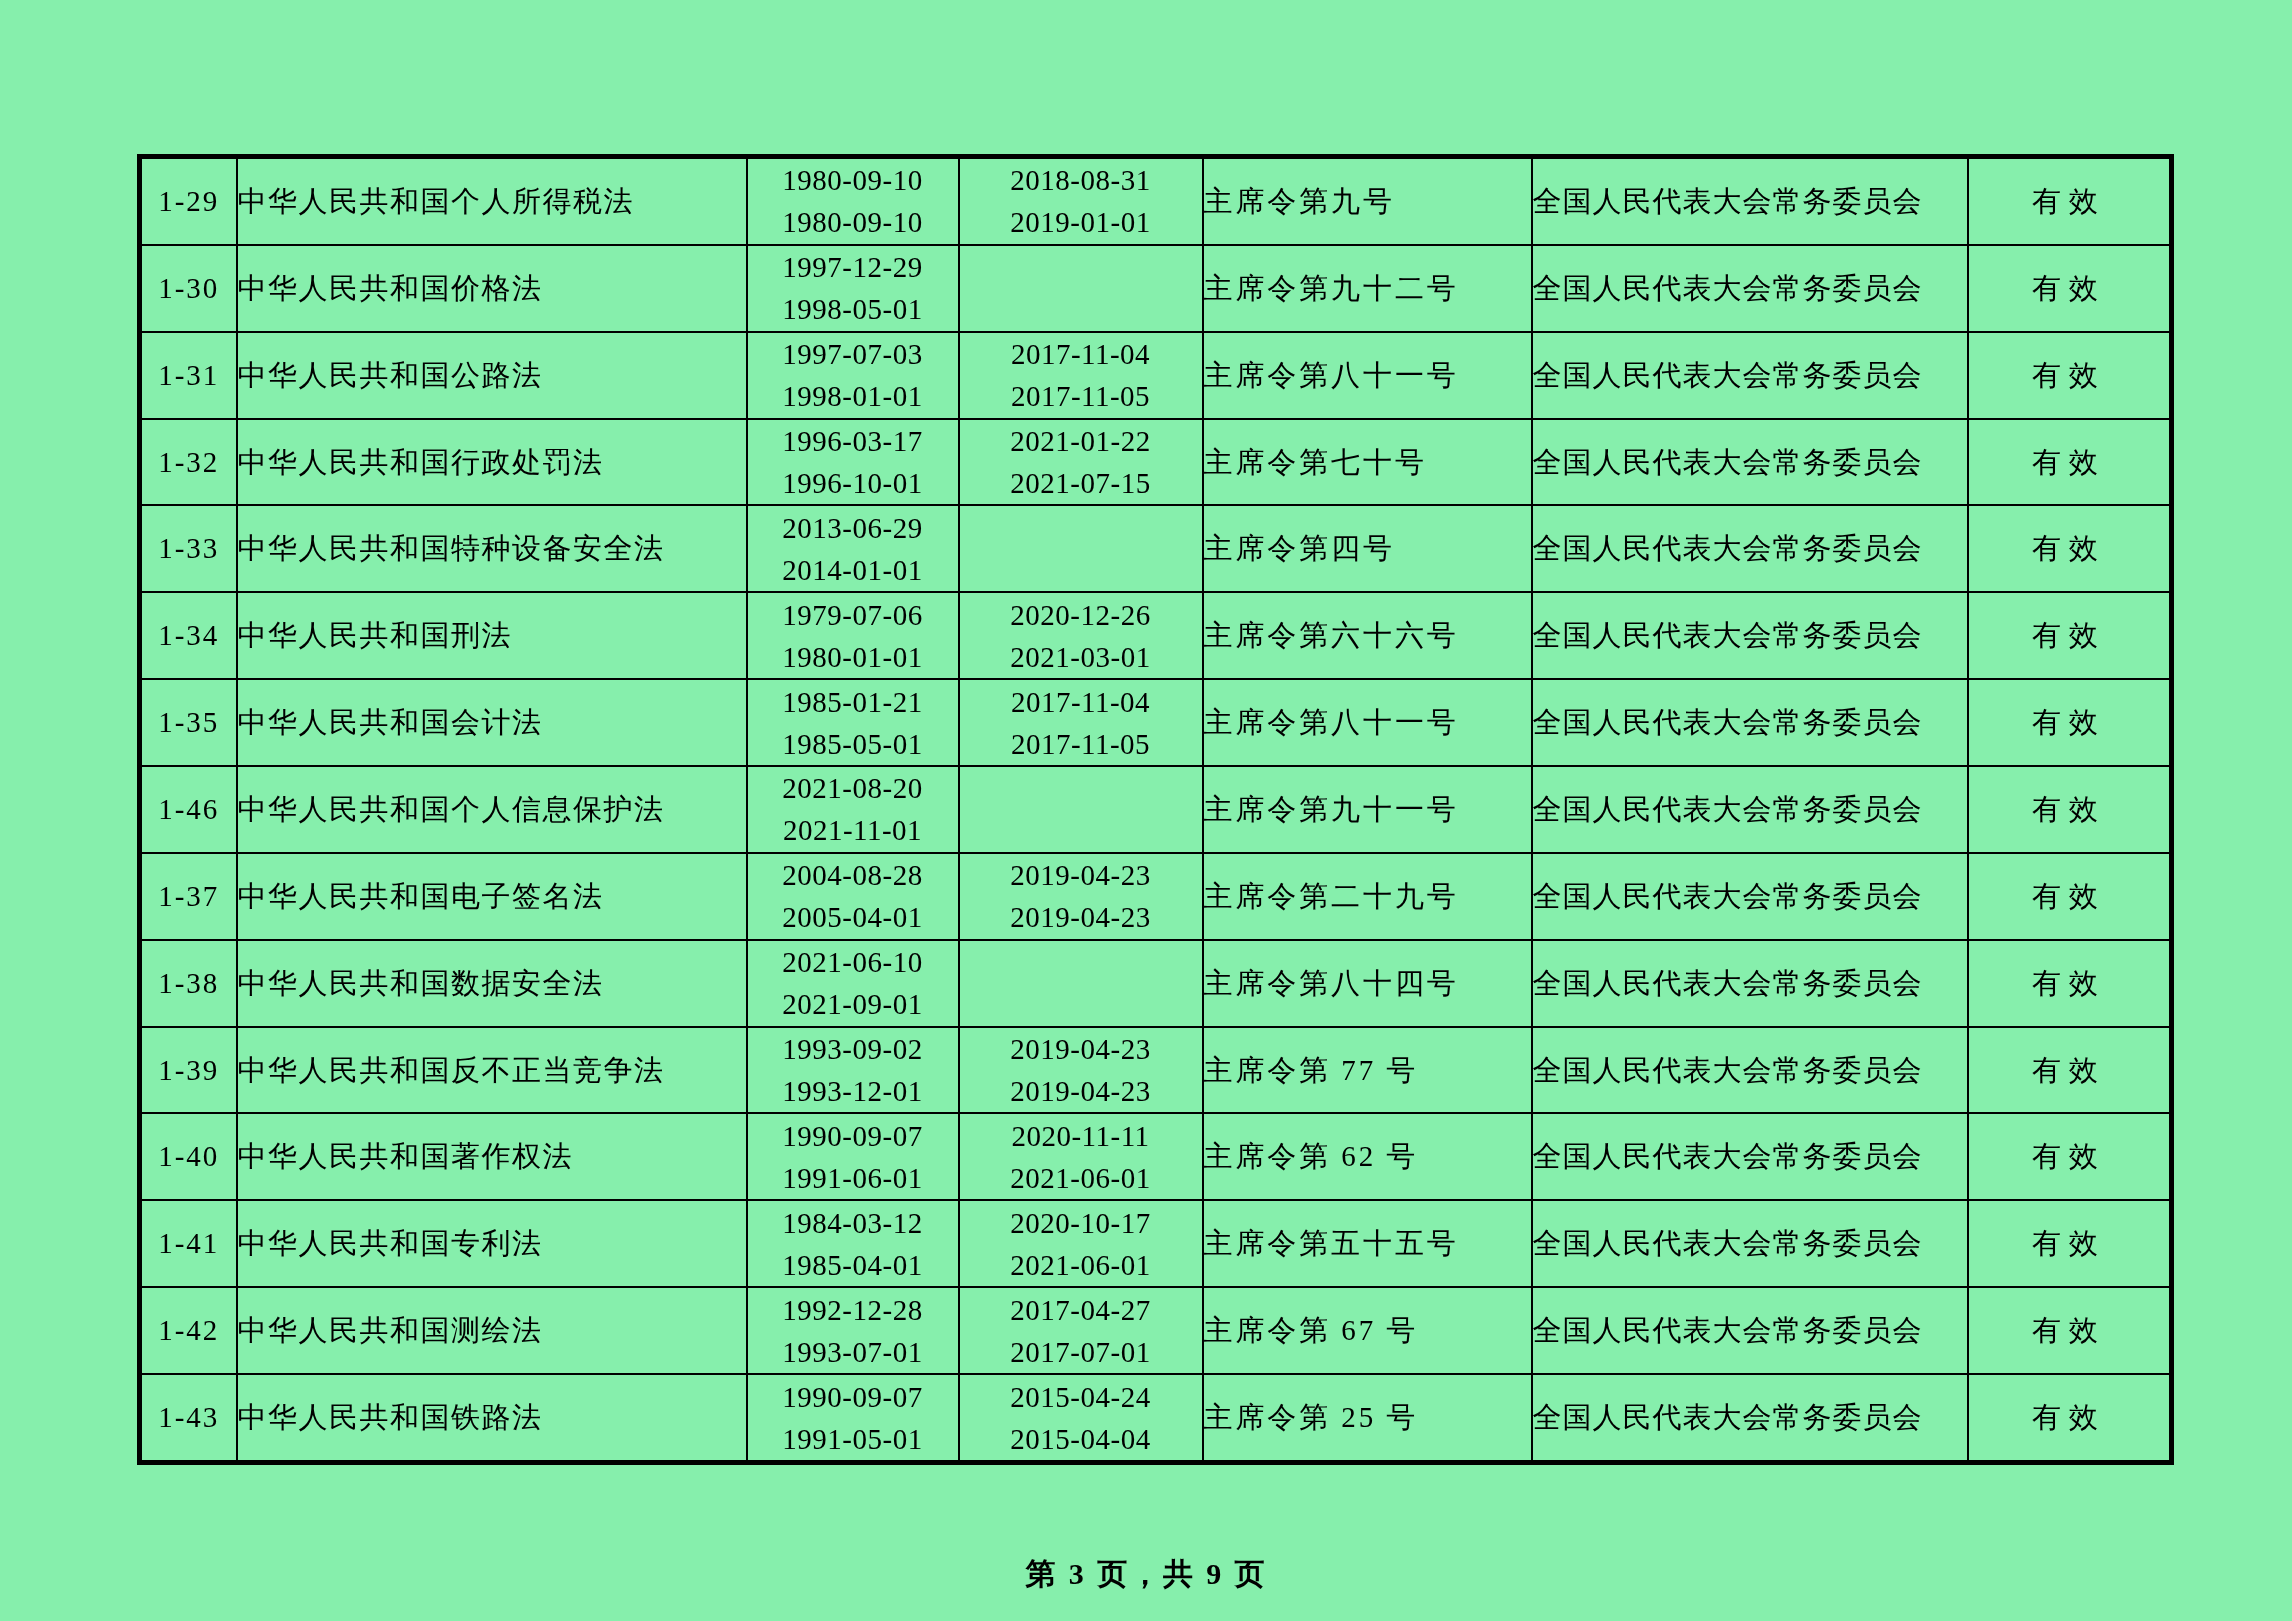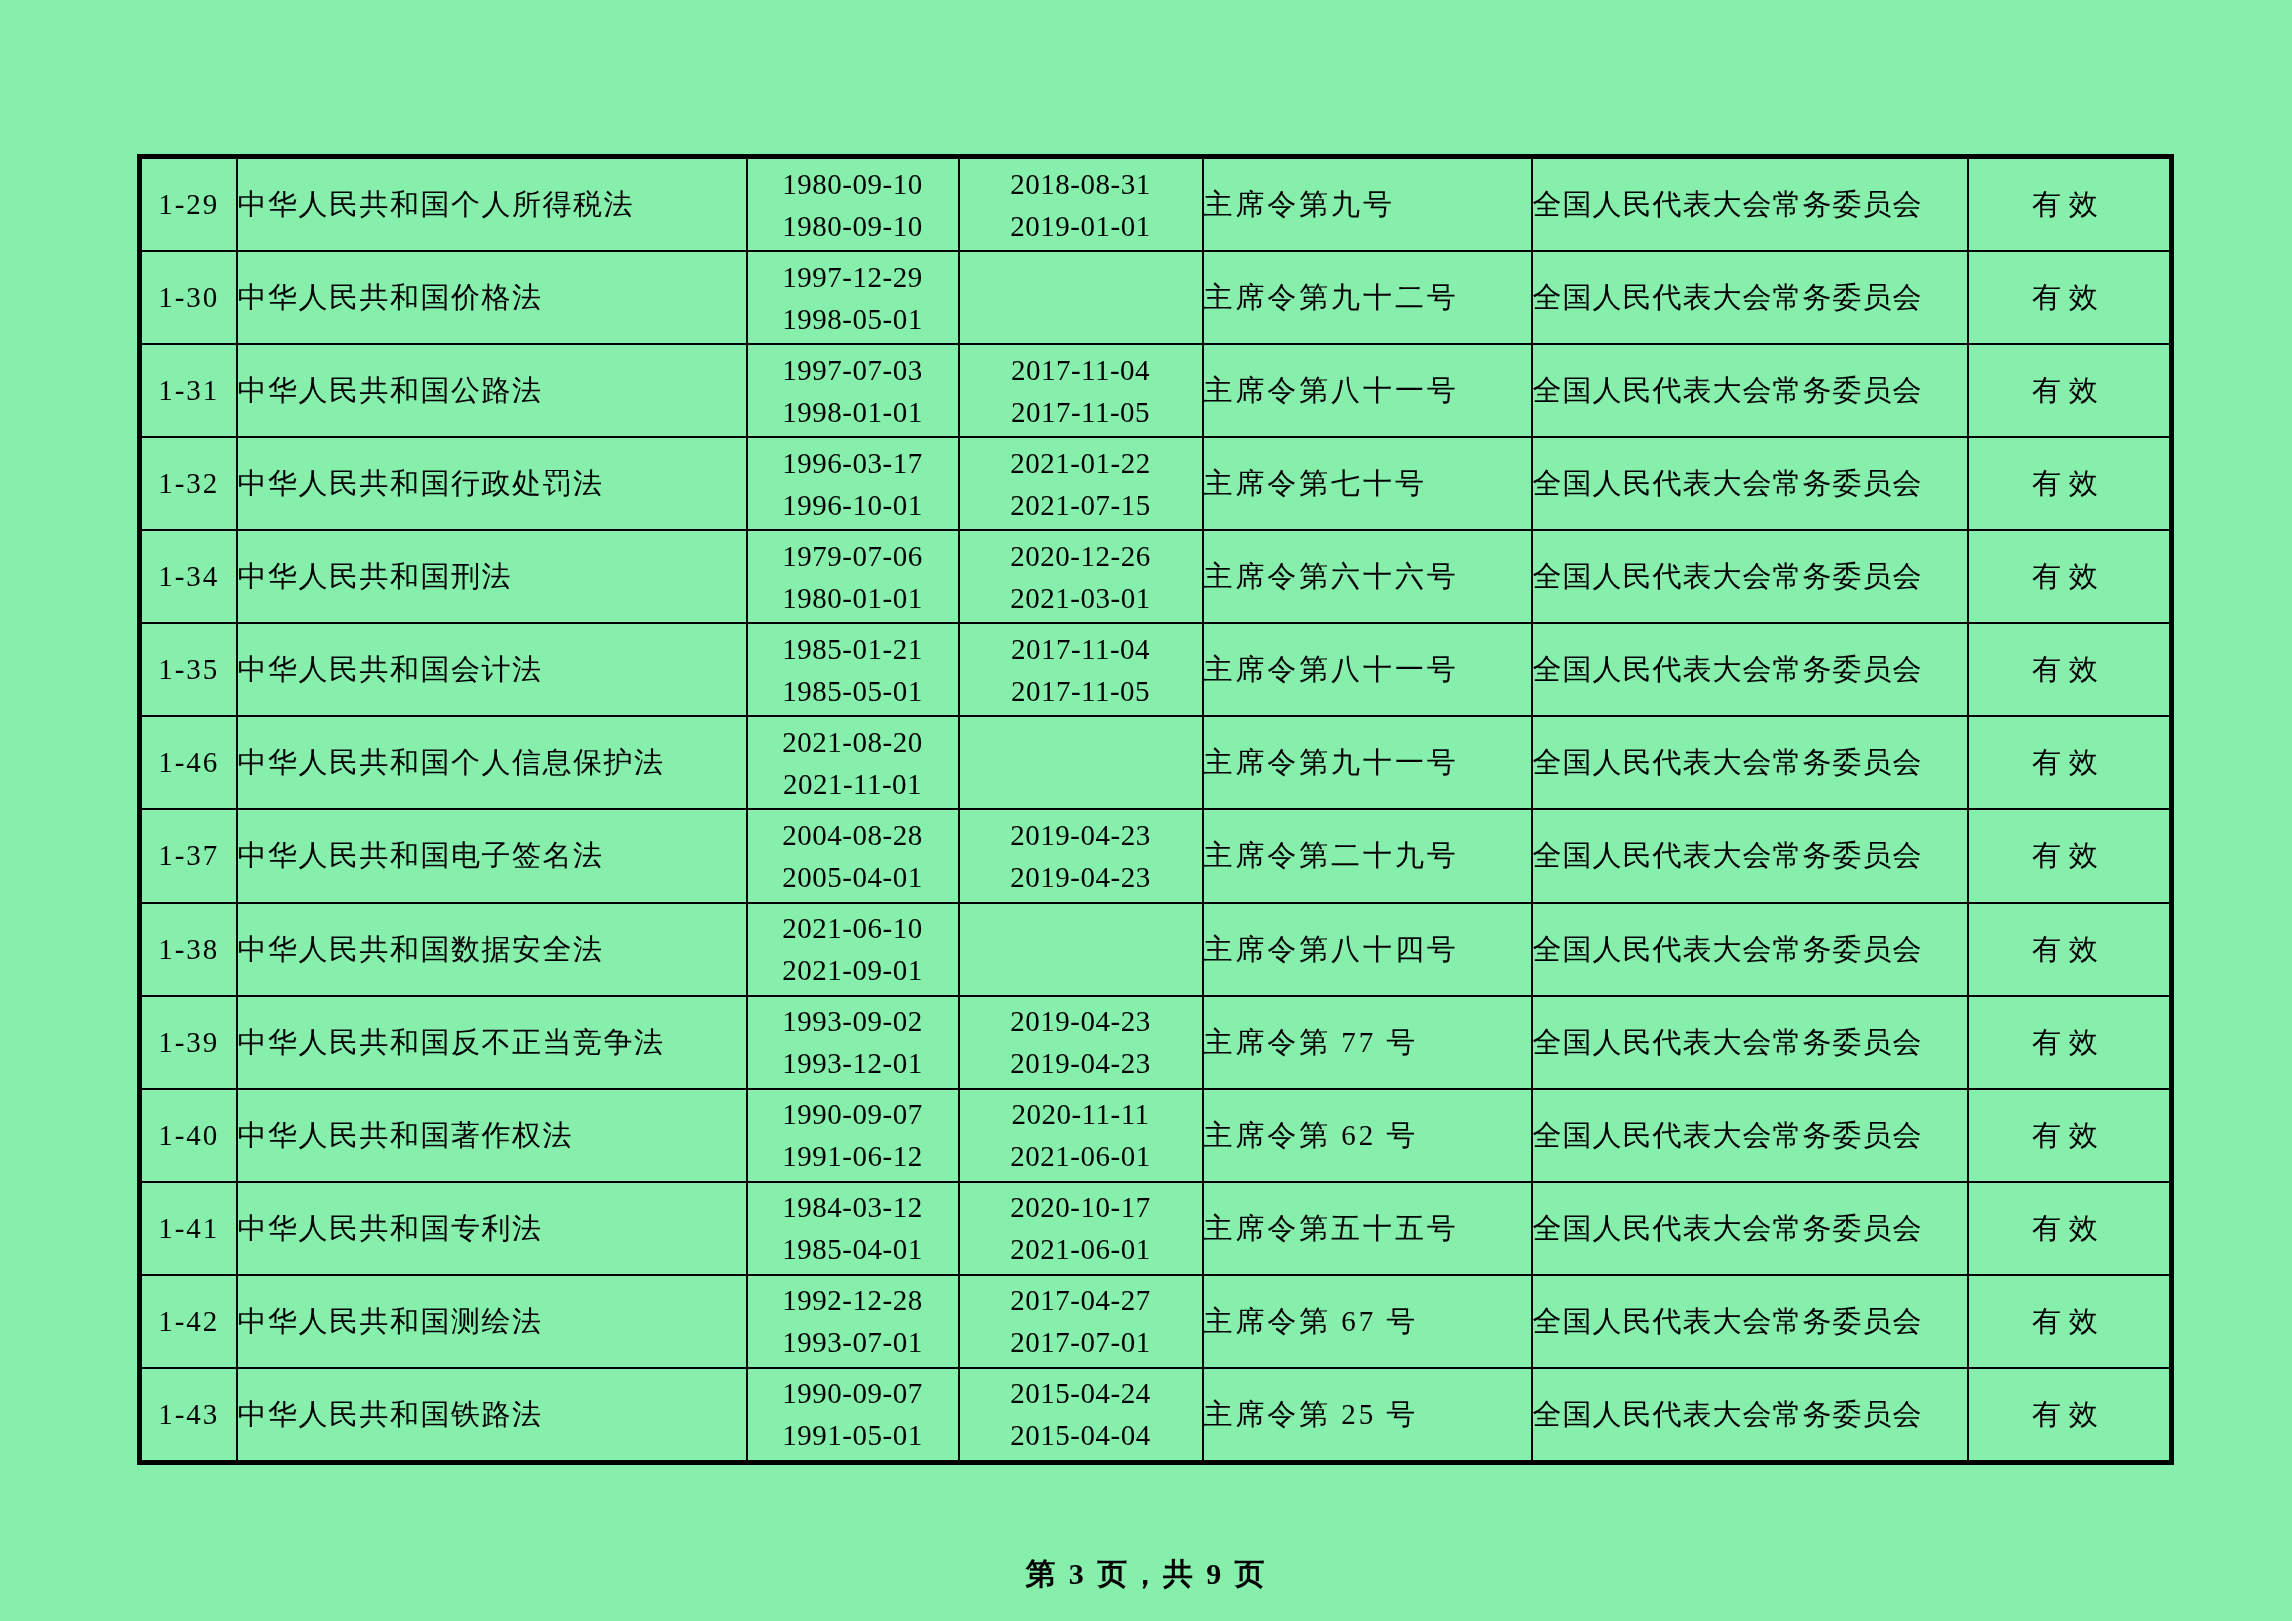--- a/index.html
+++ b/index.html
@@ -128,20 +128,35 @@
     </td>
     <td class="c-date">
       <div class="dline">2021-01-22</div>
       <div class="dline">2021-07-15</div>
     </td>
     <td class="c-decree">主席令第七十号</td>
     <td class="c-organ">全国人民代表大会常务委员会</td>
     <td class="c-status">有效</td>
   </tr>
 
+  <tr>
+    <td class="c-id">1-33</td>
+    <td class="c-name">中华人民共和国特种设备安全法</td>
+    <td class="c-date">
+      <div class="dline">2013-06-29</div>
+      <div class="dline">2014-01-01</div>
+    </td>
+    <td class="c-date">
+      <div class="dline"></div>
+      <div class="dline"></div>
+    </td>
+    <td class="c-decree">主席令第四号</td>
+    <td class="c-organ">全国人民代表大会常务委员会</td>
+    <td class="c-status">有效</td>
+  </tr>
 
   <tr>
     <td class="c-id">1-34</td>
     <td class="c-name">中华人民共和国刑法</td>
     <td class="c-date">
       <div class="dline">1979-07-06</div>
       <div class="dline">1980-01-01</div>
     </td>
     <td class="c-date">
       <div class="dline">2020-12-26</div>
@@ -230,21 +245,21 @@
     <td class="c-decree">主席令第 77 号</td>
     <td class="c-organ">全国人民代表大会常务委员会</td>
     <td class="c-status">有效</td>
   </tr>
 
   <tr>
     <td class="c-id">1-40</td>
     <td class="c-name">中华人民共和国著作权法</td>
     <td class="c-date">
       <div class="dline">1990-09-07</div>
-      <div class="dline">1991-06-12</div>
+      <div class="dline">1991-06-01</div>
     </td>
     <td class="c-date">
       <div class="dline">2020-11-11</div>
       <div class="dline">2021-06-01</div>
     </td>
     <td class="c-decree">主席令第 62 号</td>
     <td class="c-organ">全国人民代表大会常务委员会</td>
     <td class="c-status">有效</td>
   </tr>
 

